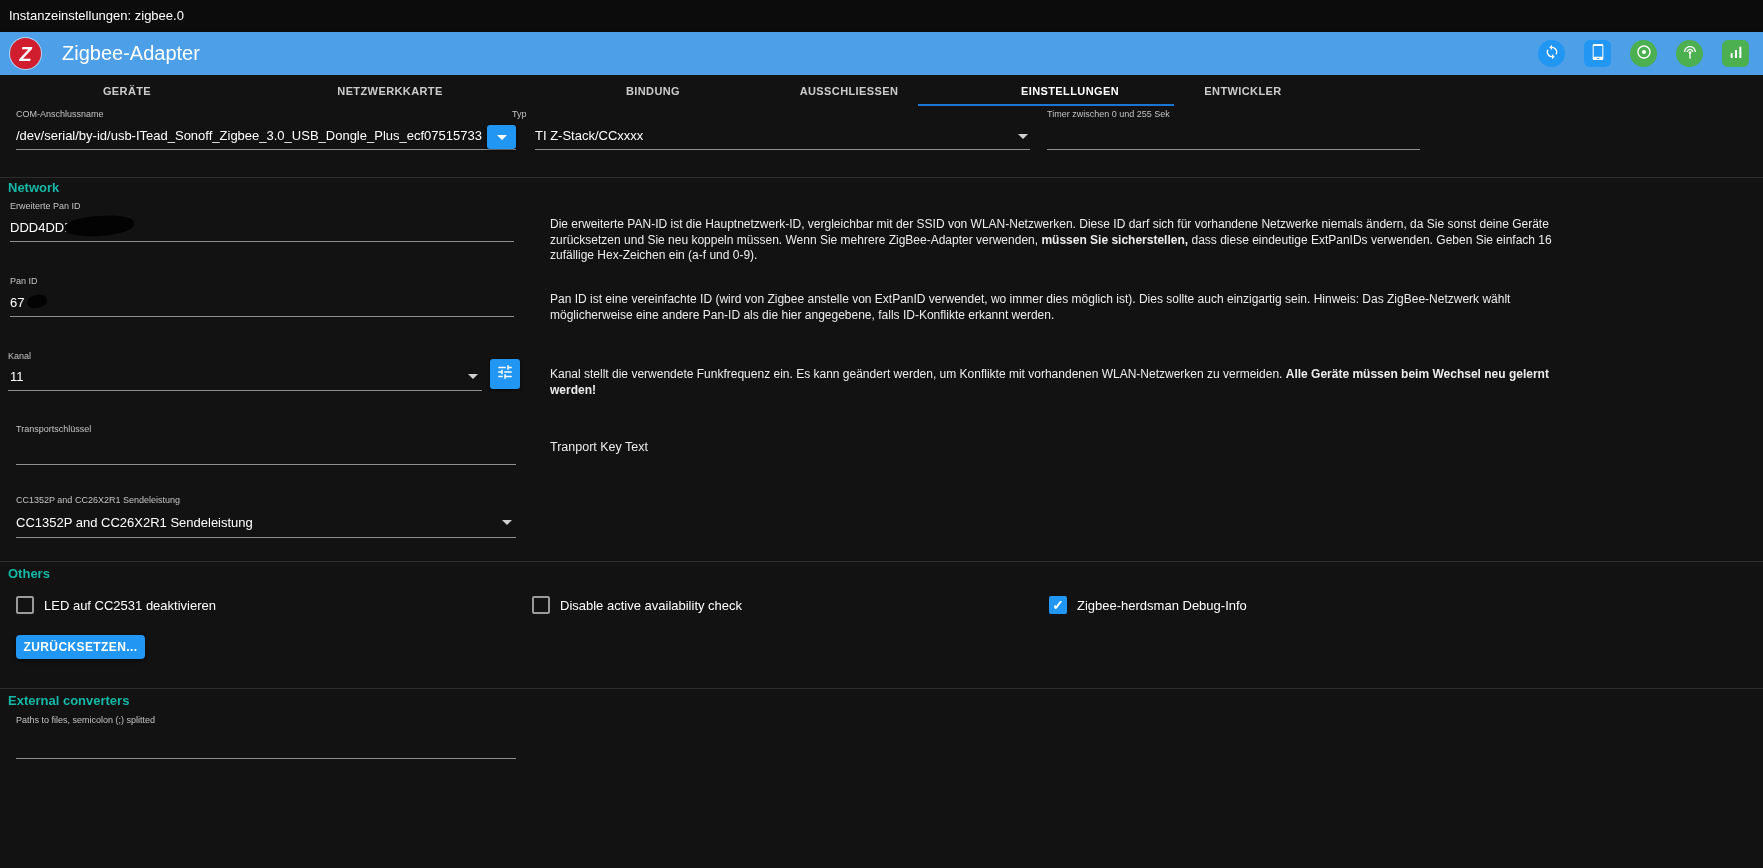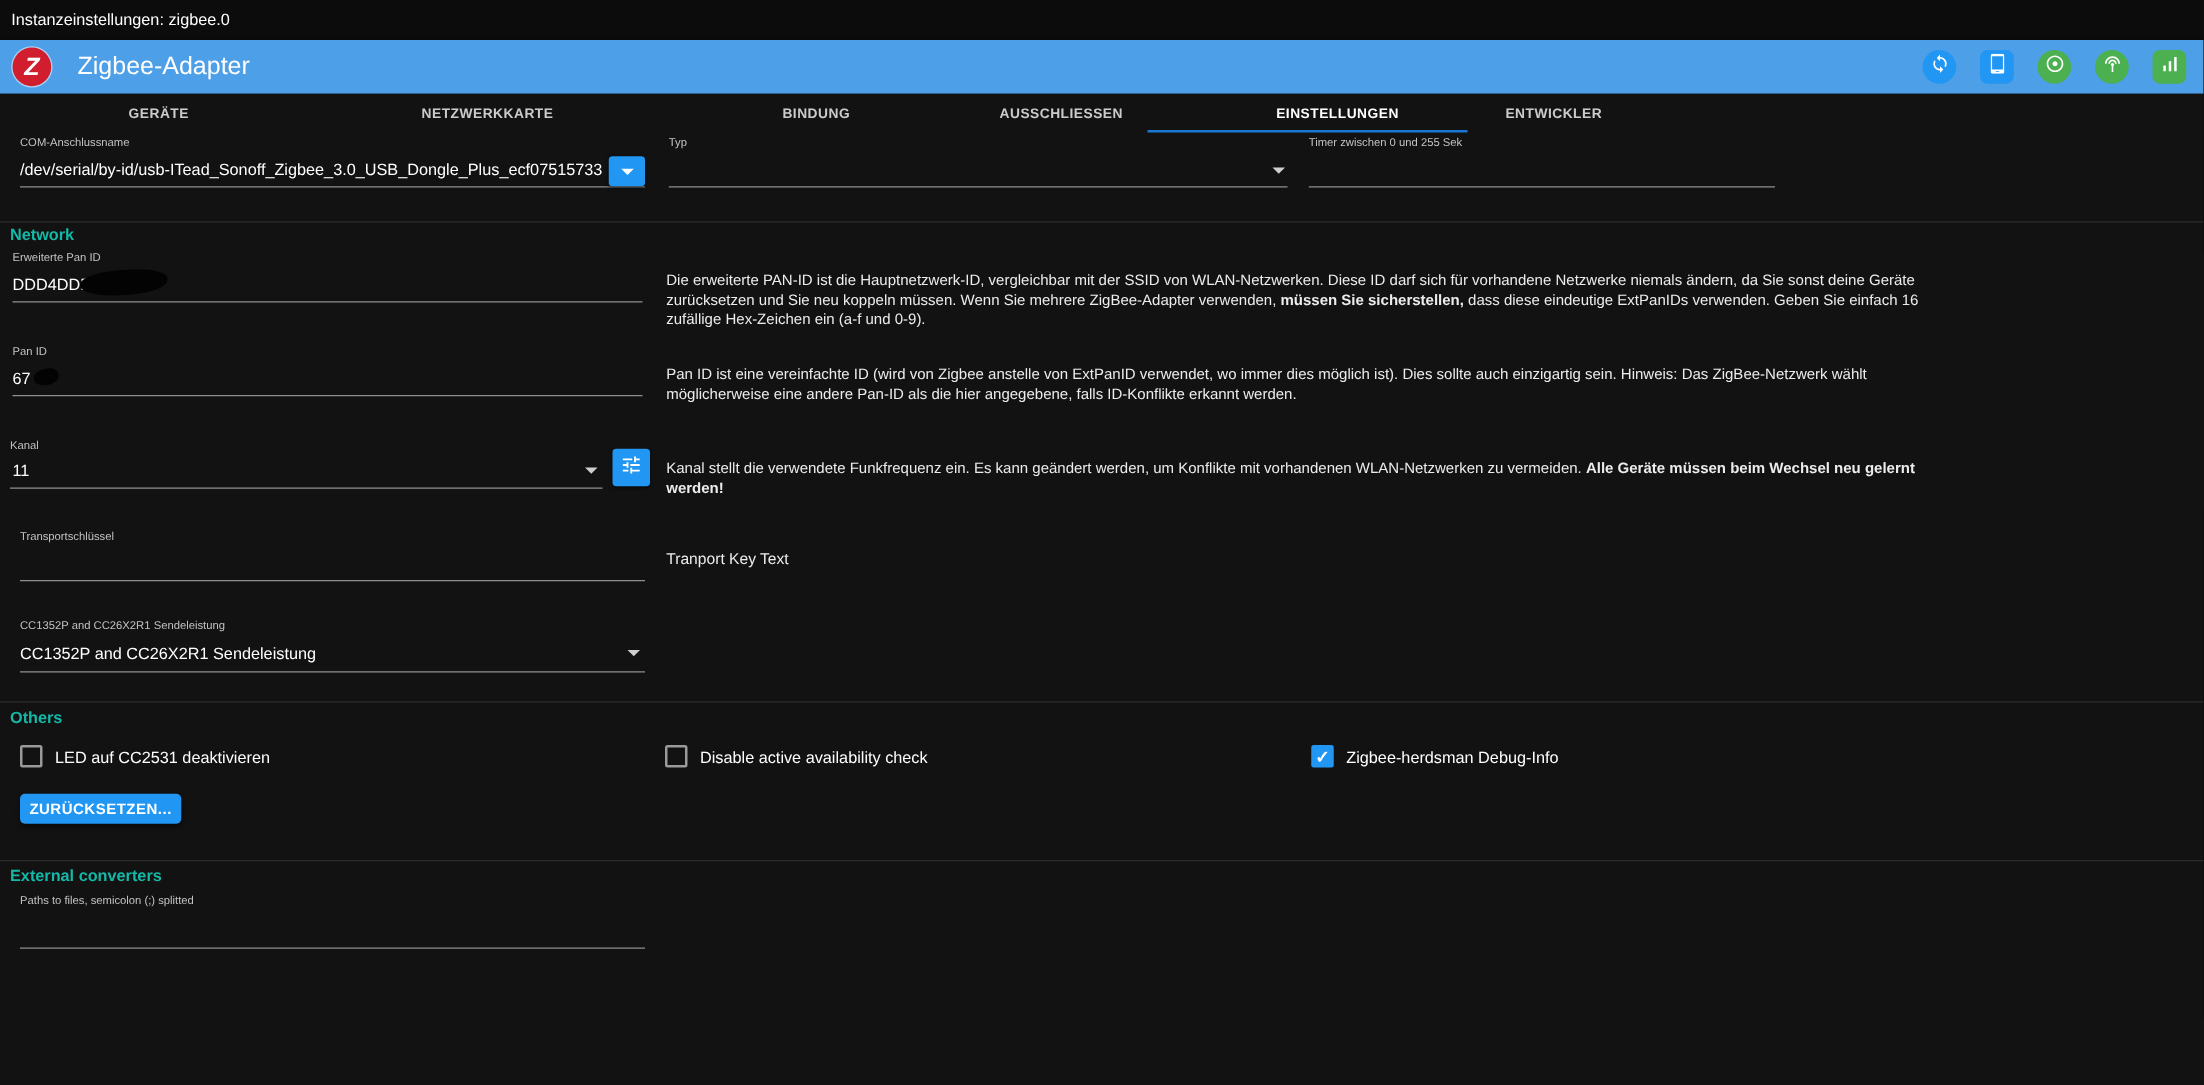--- a/index.html
+++ b/index.html
@@ -34,21 +34,21 @@
   .tab{position:absolute;top:0;height:31px;transform:translateX(-50%);display:flex;align-items:center;
        font-size:11px;font-weight:bold;letter-spacing:.4px;color:rgba(255,255,255,.78);cursor:pointer;white-space:nowrap;}
   .tab.active{color:#fff;margin-left:24px;}
   .tab-underline{position:absolute;top:29px;height:2px;background:var(--accent-dark);}
 
   
   .flabel{position:absolute;font-size:9px;color:#c3c3c3;white-space:nowrap;}
   .fval{position:absolute;font-size:13px;color:#fff;white-space:nowrap;overflow:hidden;height:18px;line-height:18px;}
   .uline{position:absolute;height:1px;background:#8f8f8f;}
   .caret{position:absolute;width:0;height:0;border-left:5px solid transparent;border-right:5px solid transparent;border-top:5px solid #cfcfcf;}
-  .desc{position:absolute;font-size:12px;line-height:15.5px;color:#ececec;}
+  .desc{position:absolute;font-size:12px;line-height:15.5px;color:#ececec;margin-left:17px;}
   .desc b{font-weight:bold;}
   .sect{position:absolute;font-size:13px;font-weight:bold;color:#14b8a6;}
   .divider{position:absolute;left:0;width:1763px;height:1px;background:#2c2c2c;}
   .sqbtn{position:absolute;background:var(--accent);border-radius:3px;display:flex;align-items:center;justify-content:center;cursor:pointer;box-shadow:0 1px 3px rgba(0,0,0,.5);}
   .sqbtn svg{fill:#fff;}
   .scribble{position:absolute;background:#030303;border-radius:50% 40% 50% 45%;}
   .cbbox{position:absolute;width:18px;height:18px;border:2px solid #9a9a9a;border-radius:2px;cursor:pointer;}
   .cbbox.checked{background:var(--accent);border-color:var(--accent);display:flex;align-items:center;justify-content:center;color:#fff;font-size:14px;font-weight:bold;line-height:1;}
   .cblabel{position:absolute;font-size:13px;line-height:18px;color:#fff;white-space:nowrap;}
   .btn{position:absolute;background:var(--accent);color:#fff;border:none;border-radius:4px;font-size:12px;font-weight:bold;
@@ -107,21 +107,22 @@
     <div class="tab-underline" style="left:918px;width:256px"></div>
   </div>
 
   <div class="flabel" style="left:16px;top:109px">COM-Anschlussname</div>
   <div class="fval" style="left:16px;top:127px;width:466px">/dev/serial/by-id/usb-ITead_Sonoff_Zigbee_3.0_USB_Dongle_Plus_ecf07515733bec119d56a0957a0a</div>
   <div class="uline" style="left:16px;top:149px;width:500px"></div>
   <div class="sqbtn" style="left:487px;top:125px;width:29px;height:24px">
     <span class="caret" style="position:static;border-top-color:#fff"></span>
   </div>
 
-  <div class="flabel" style="left:535px;top:109px">Typ</div>
+  <div class="flabel" style="left:512px;top:109px">Typ</div>
+  <div class="fval" style="left:535px;top:127px;width:470px">TI Z-Stack/CCxxxx</div>
   <span class="caret" style="left:1018px;top:134px"></span>
   <div class="uline" style="left:535px;top:149px;width:495px"></div>
 
   <div class="flabel" style="left:1047px;top:109px">Timer zwischen 0 und 255 Sek</div>
   <div class="uline" style="left:1047px;top:149px;width:373px"></div>
 
   <div class="divider" style="top:177px"></div>
   <div class="sect" style="left:8px;top:180px">Network</div>
 
   <div class="flabel" style="left:10px;top:201px">Erweiterte Pan ID</div>

